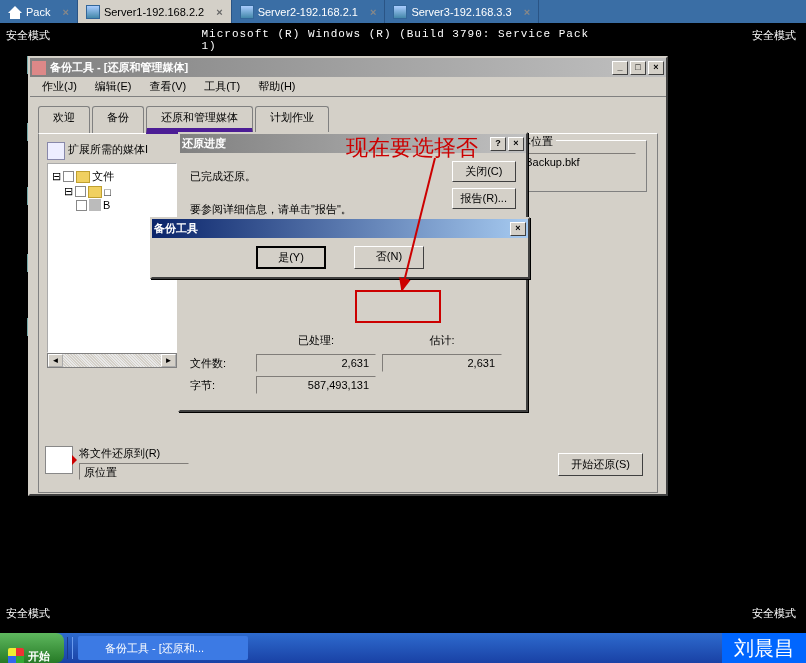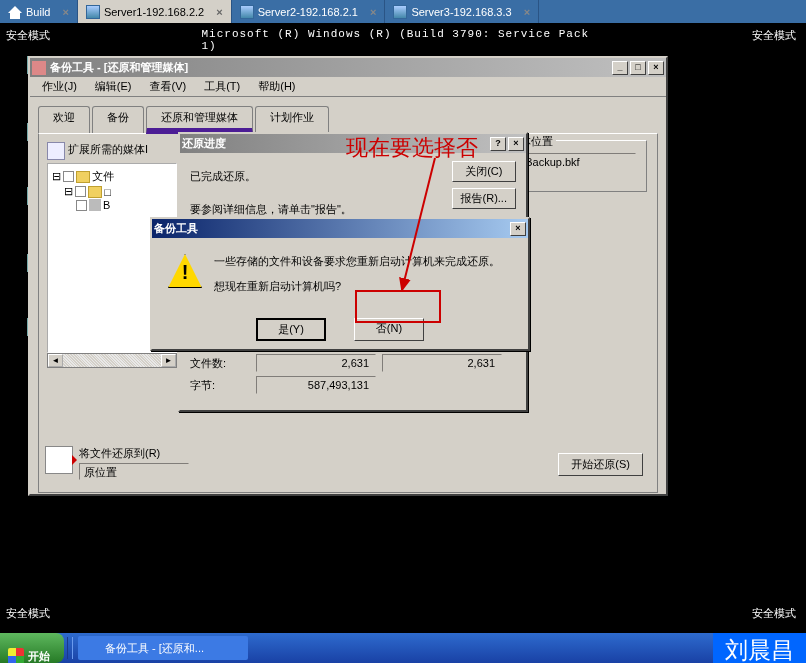--- a/index.html
+++ b/index.html
@@ -62,35 +62,35 @@
 .warn-icon::after{content:"!";position:absolute;left:50%;top:52%;transform:translate(-50%,-50%);font-weight:bold;font-size:20px;color:#000}
 .msg-btns{background:#d4d0c8;padding:8px;display:flex;justify-content:center;gap:28px}
 .highlight-box{border:2px solid #c00;position:absolute;pointer-events:none;z-index:20}
 .annot{position:absolute;color:#c00;font-size:22px;font-family:SimSun,serif;z-index:21}
 .arrow-line{position:absolute;z-index:19;pointer-events:none}
 .taskbar{position:absolute;bottom:0;left:0;right:0;height:30px;background:linear-gradient(#2e6bce,#1941a5);display:flex;align-items:center}
 .start{background:linear-gradient(#5eb85e,#267a26);height:30px;padding:16px 14px 0 8px;display:flex;align-items:center;color:#fff;font-weight:bold;gap:4px;border-radius:0 8px 8px 0}
 .start .flag{width:16px;height:16px;background:conic-gradient(#e33 0 25%,#3a3 0 50%,#36e 0 75%,#ee3 0 100%);border-radius:2px}
 .tb-item{background:#3c7ae4;height:24px;margin:0 2px;padding:0 8px;display:flex;align-items:center;gap:5px;color:#fff;border-radius:2px;min-width:170px}
 .tb-sep{width:6px;height:22px;border-left:1px solid #1a3a8a;border-right:1px solid #6a9aee;margin:0 3px}
-.watermark{position:absolute;right:0;bottom:0;height:30px;background:#06f;color:#fff;font-size:23px;padding:2px 12px;font-family:SimSun;z-index:30}
+.watermark{position:absolute;right:0;bottom:0;height:30px;background:#06f;color:#fff;font-size:20px;padding:2px 12px;font-family:SimSun;z-index:30}
 .app-window{left:28px;top:56px;width:640px;height:440px;z-index:3}
 .media-box{right:10px;top:6px;width:148px;height:52px}
 .house-icon{width:14px;height:14px;display:inline-block;position:relative}
 .house-icon::before{content:"";position:absolute;left:2px;bottom:0;width:10px;height:7px;background:#fff}
 .house-icon::after{content:"";position:absolute;left:0;top:0;border:7px solid transparent;border-bottom-color:#fff;top:-6px}
 .srv-icon{width:14px;height:14px;background:linear-gradient(#acf,#48a);display:inline-block;border:1px solid #369}
 </style>
 </head>
 <body>
 
 <div class="top-tabs">
   <div class="top-tab">
       <span class="house-icon"></span>
-      <span>Build</span>
+      <span>Pack</span>
       <span class="x">×</span>
     </div>
   <div class="top-tab active">
       <span class="srv-icon"></span>
       <span>Server1-192.168.2.2</span>
       <span class="x">×</span>
     </div>
   <div class="top-tab">
       <span class="srv-icon"></span>
       <span>Server2-192.168.2.1</span>
@@ -225,27 +225,20 @@
     </div>
   </div>
 </div>
 
 <div class="window msgbox">
   <div class="titlebar">
     <span>备份工具</span>
     <span class="spacer"></span>
     <span class="wbtn">×</span>
   </div>
-  <div class="msg-body">
-    <div class="warn-icon"></div>
-    <div>
-      <div>一些存储的文件和设备要求您重新启动计算机来完成还原。</div>
-      <div style="margin-top:10px">想现在重新启动计算机吗?</div>
-    </div>
-  </div>
   <div class="msg-btns">
     <div class="btn" style="border:2px solid #000;padding:2px 18px">是(Y)</div>
     <div class="btn" style="padding:2px 18px">否(N)</div>
   </div>
 </div>
 
 <div class="annot" style="left:346px;top:133px">现在要选择否</div>
 <div class="highlight-box" style="left:355px;top:290px;width:86px;height:33px"></div>
 <svg class="arrow-line" style="left:0;top:0" width="806" height="663">
   <defs>

